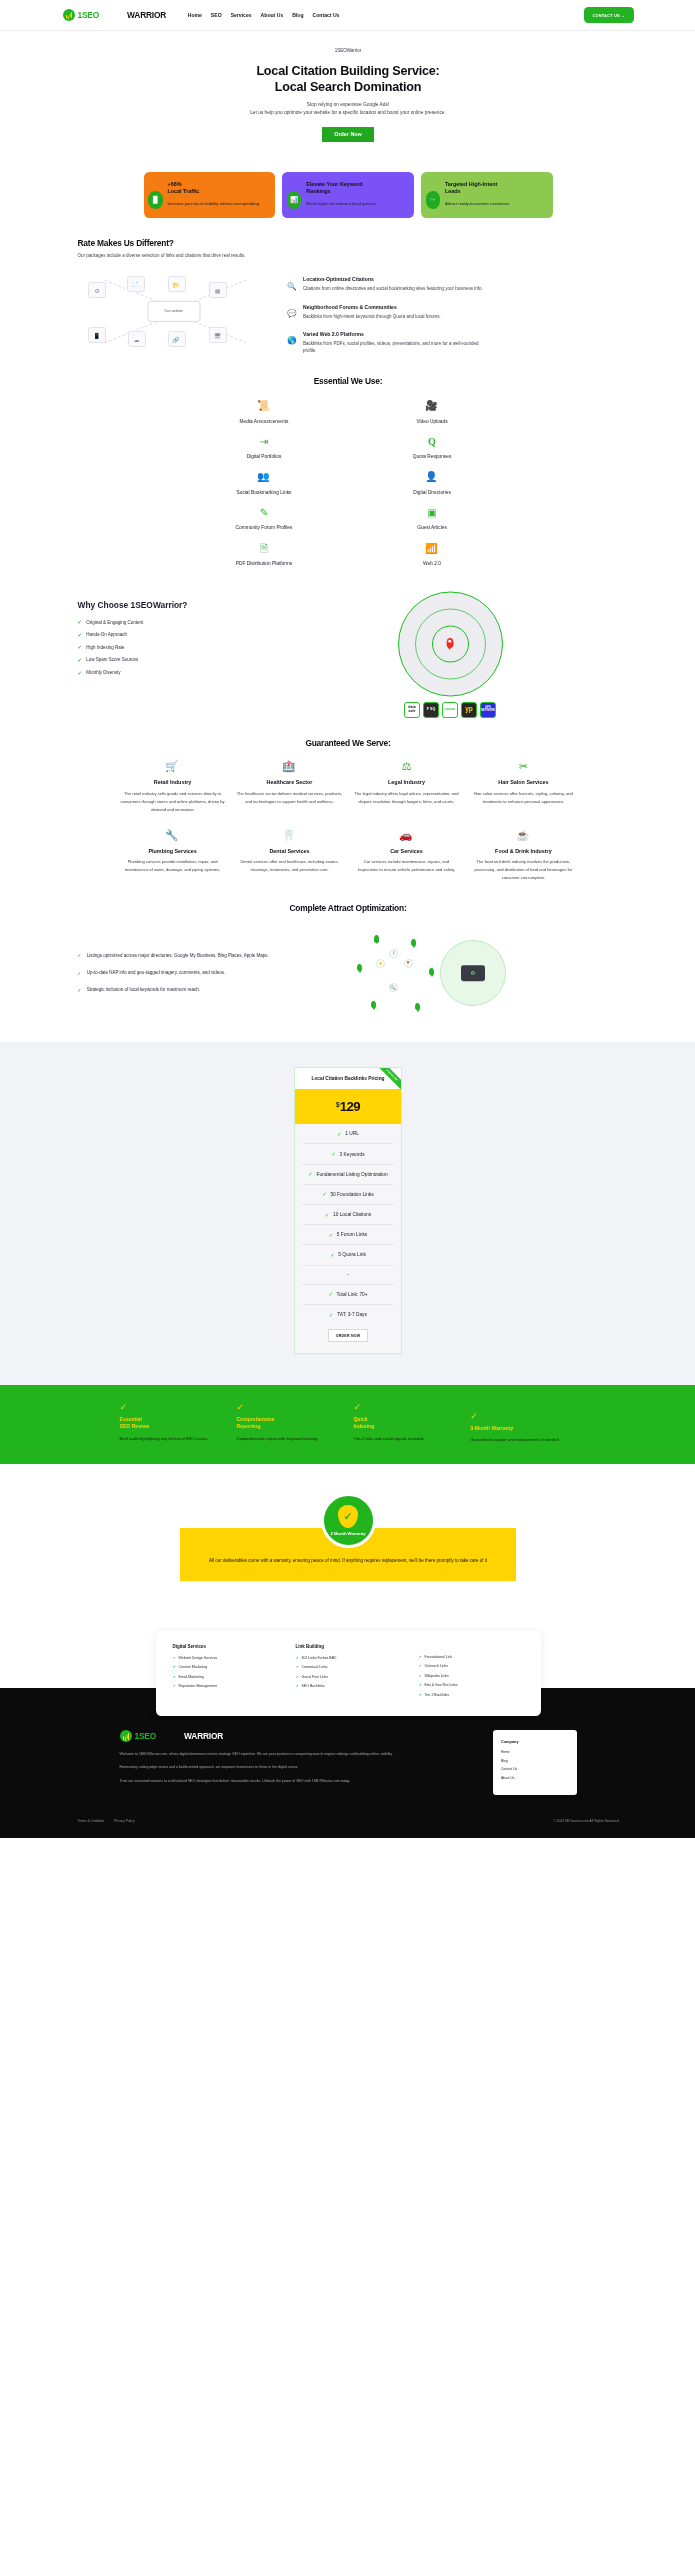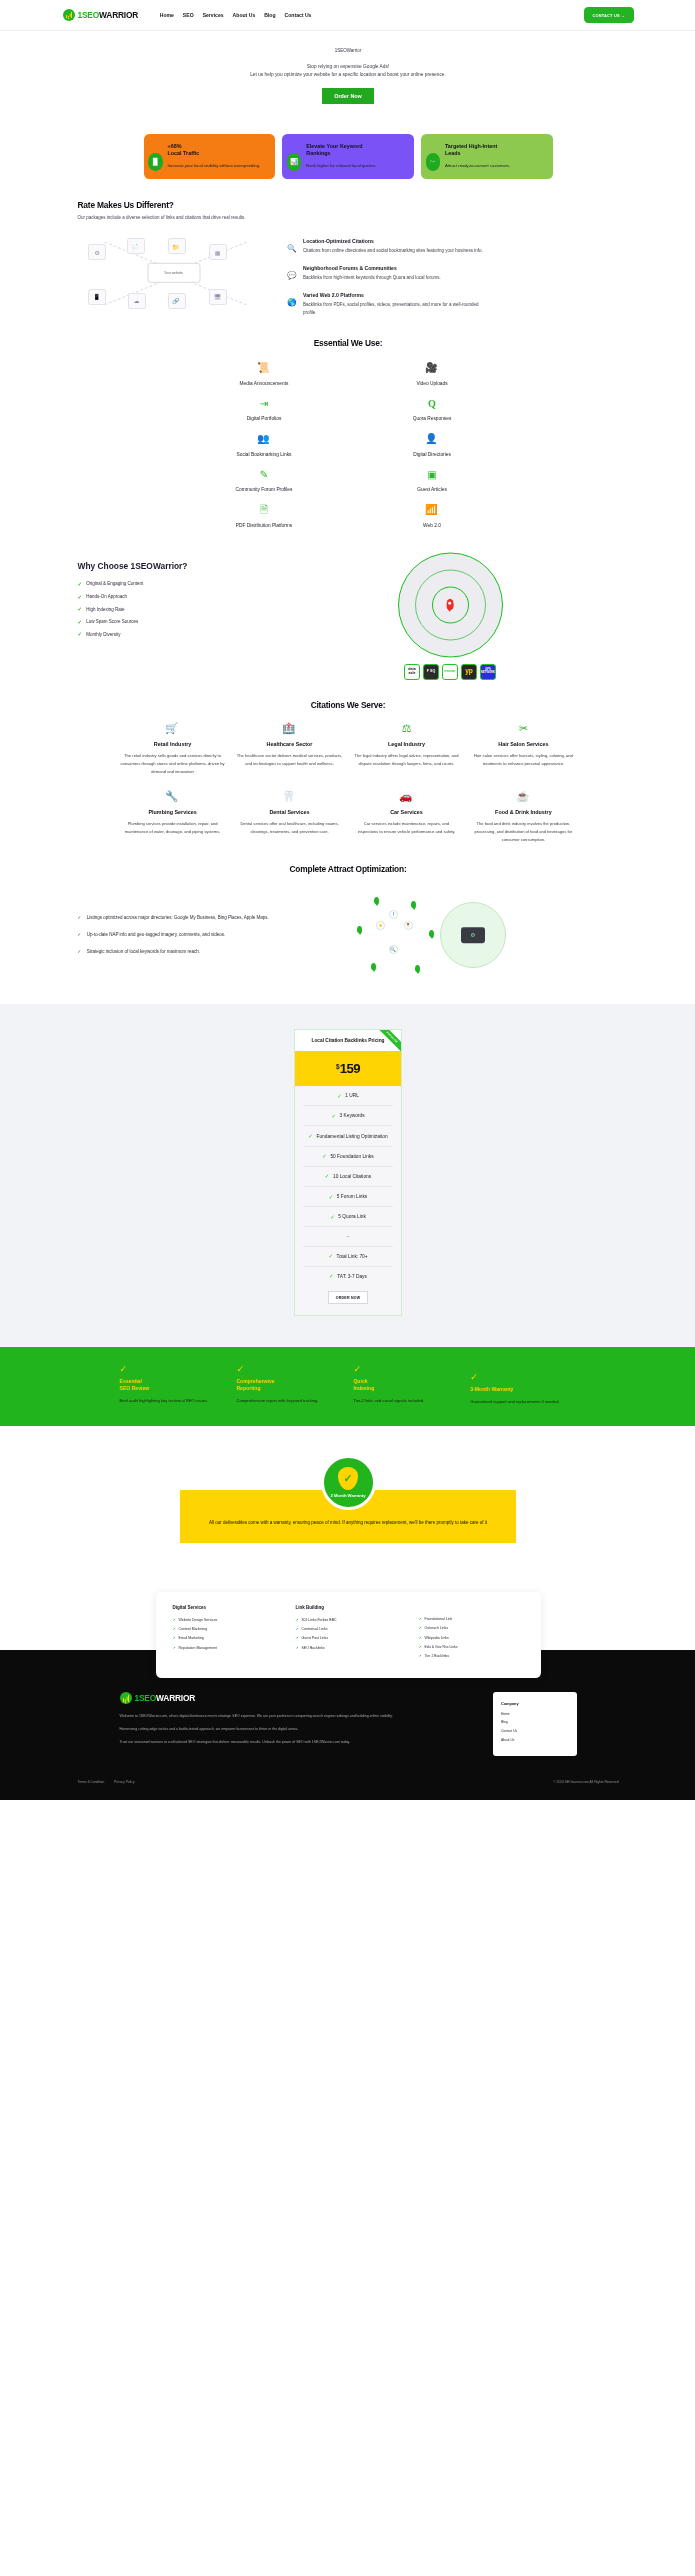--- a/index.html
+++ b/index.html
@@ -27,21 +27,21 @@
   .logo-mark i {
     width:6.6px; height:6.6px; display:block; position:relative;
   }
   .logo-mark i::before, .logo-mark i::after {
     content:""; position:absolute; bottom:0; width:1.2px; background:#ffd900;
   }
   .logo-mark i::before { left:0.6px; height:3.6px; box-shadow:1.8px 1.2px 0 0 #ffd900, 3.6px -1.2px 0 0 #ffd900; }
   .logo-mark i::after { left:5.4px; height:6.6px; }
   .logo-text { font-size:8.4px; font-weight:900; letter-spacing:-0.2px; white-space:nowrap; }
   .logo-text .g { color:#22b422; }
-  .logo-text .d { color:#111; }
+  .logo-text .d { color:#111;padding-left:28px; }
   nav.main-nav { display:flex; gap:9px; align-items:center; margin-left:8.4px; }
   nav.main-nav a {
     font-size:5.1px; color:#16161d; text-decoration:none; font-weight:600; white-space:nowrap;
   }
   .cta-top {
     margin-left:auto; background:#22b422; color:#fff; border:none; border-radius:4.2px;
     font-size:3.9px; font-weight:700; letter-spacing:0.2px; padding:5.4px 8.4px; cursor:pointer;
     white-space:nowrap;
   }
 
@@ -281,20 +281,24 @@
       <a href="#">Blog</a>
       <a href="#">Contact Us</a>
     </nav>
     <button class="cta-top">CONTACT US →</button>
   </div>
 </header>
 
 <section class="hero">
   <div class="inner">
     <div class="eyebrow">1SEOWarrior</div>
+    <h1>
+      <span>Local Citation Building Service:</span><br>
+      <span>Local Search Domination</span>
+    </h1>
     <p>
       <span>Stop relying on expensive Google Ads!</span><br>
       <span>Let us help you optimize your website for a specific location and boost your online presence.</span>
     </p>
     <button class="order-btn">Order Now</button>
   </div>
 </section>
 
 <section class="benefits">
   <div class="bcard bc-orange">
@@ -451,21 +455,21 @@
           <div class="pbox pb-yp">yp</div>
           <div class="pbox pb-blue">GPS NETWORK</div>
         </div>
       </div>
     </div>
   </div>
 </section>
 
 <section class="sec">
   <div class="inner">
-    <h2 class="sec-title center">Citations We Serve:</h2>
+    <h2 class="sec-title center">Guaranteed We Serve:</h2>
     <div class="ind-grid">
       <div class="ind-cell">
         <div class="ind-ic">🛒</div>
         <h4>Retail Industry</h4>
         <p>The retail industry sells goods and services directly to consumers through stores and online platforms, driven by demand and innovation</p>
       </div>
       <div class="ind-cell">
         <div class="ind-ic">🏥</div>
         <h4>Healthcare Sector</h4>
         <p>The healthcare sector delivers medical services, products, and technologies to support health and wellness.</p>
@@ -542,21 +546,21 @@
   </div>
 </section>
 
 <section class="pricing-band">
   <div class="pcard">
     <div class="ribbon">POPULAR</div>
     <div class="pc-head">
         <h3>Local Citation Backlinks Pricing</h3>
       </div>
     <div class="pc-price">
-      <span class="cur">$</span><span class="amt">159</span>
+      <span class="cur">$</span><span class="amt">129</span>
     </div>
     <div class="pc-body">
       <div class="pc-li">
           <span class="rc">✓</span>
           <span>1 URL</span>
         </div>
       <div class="pc-li">
           <span class="rc">✓</span>
           <span>3 Keywords</span>
         </div>

